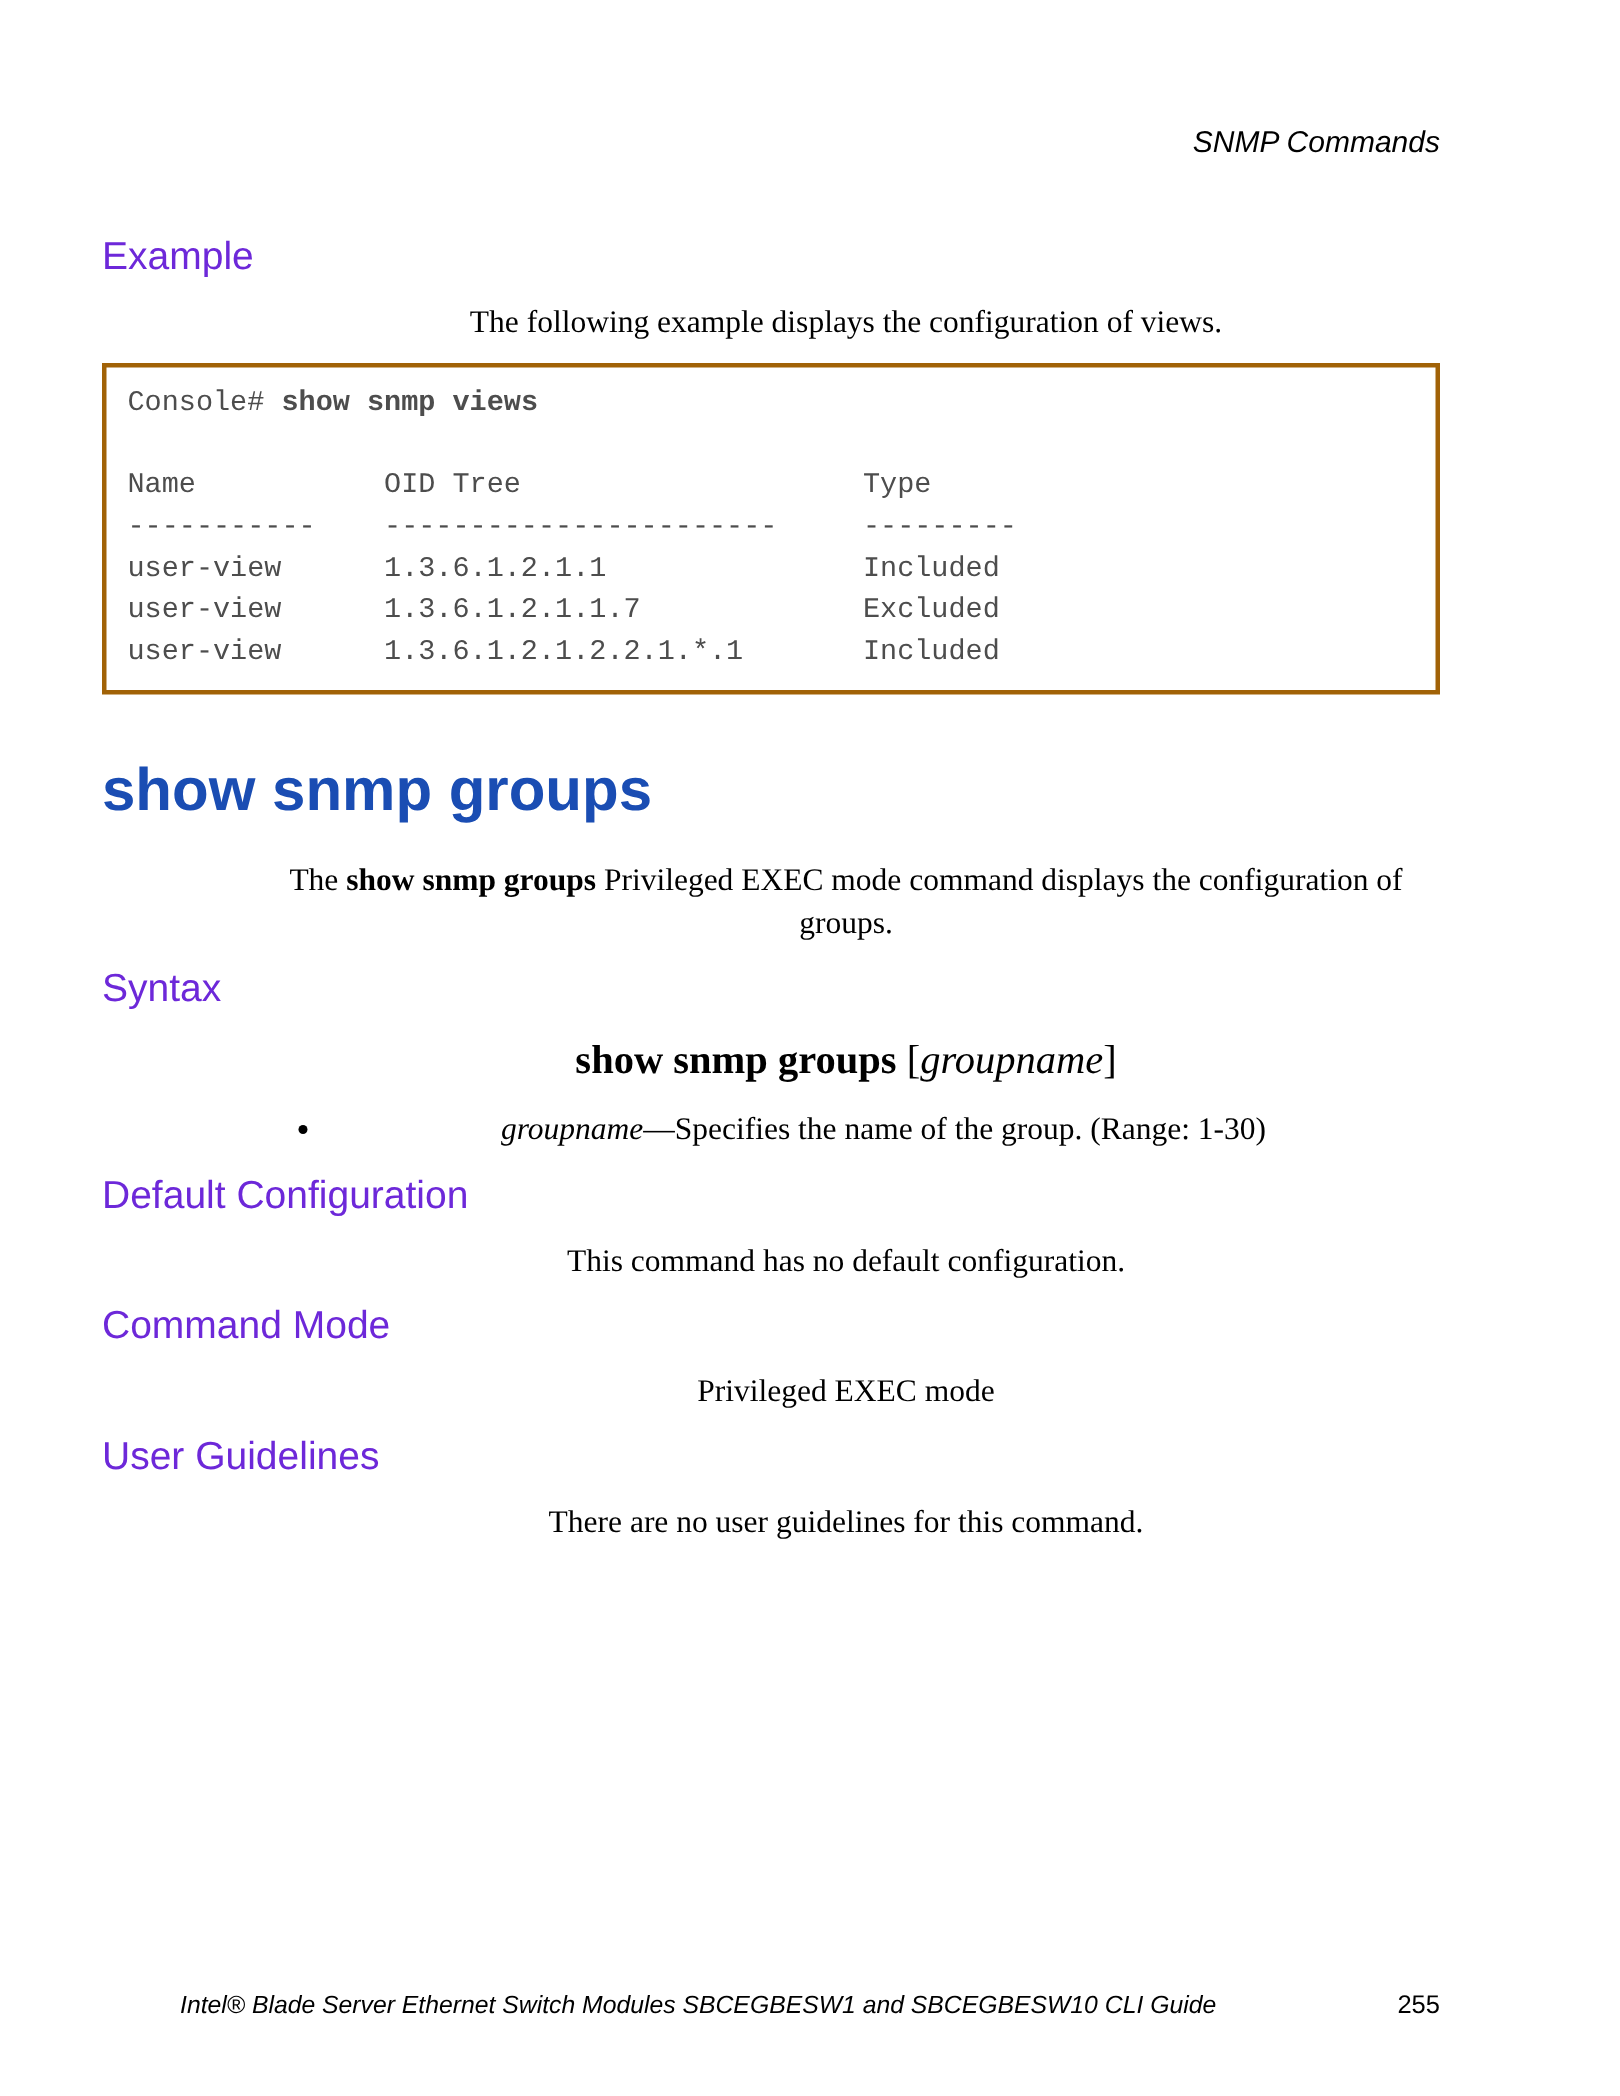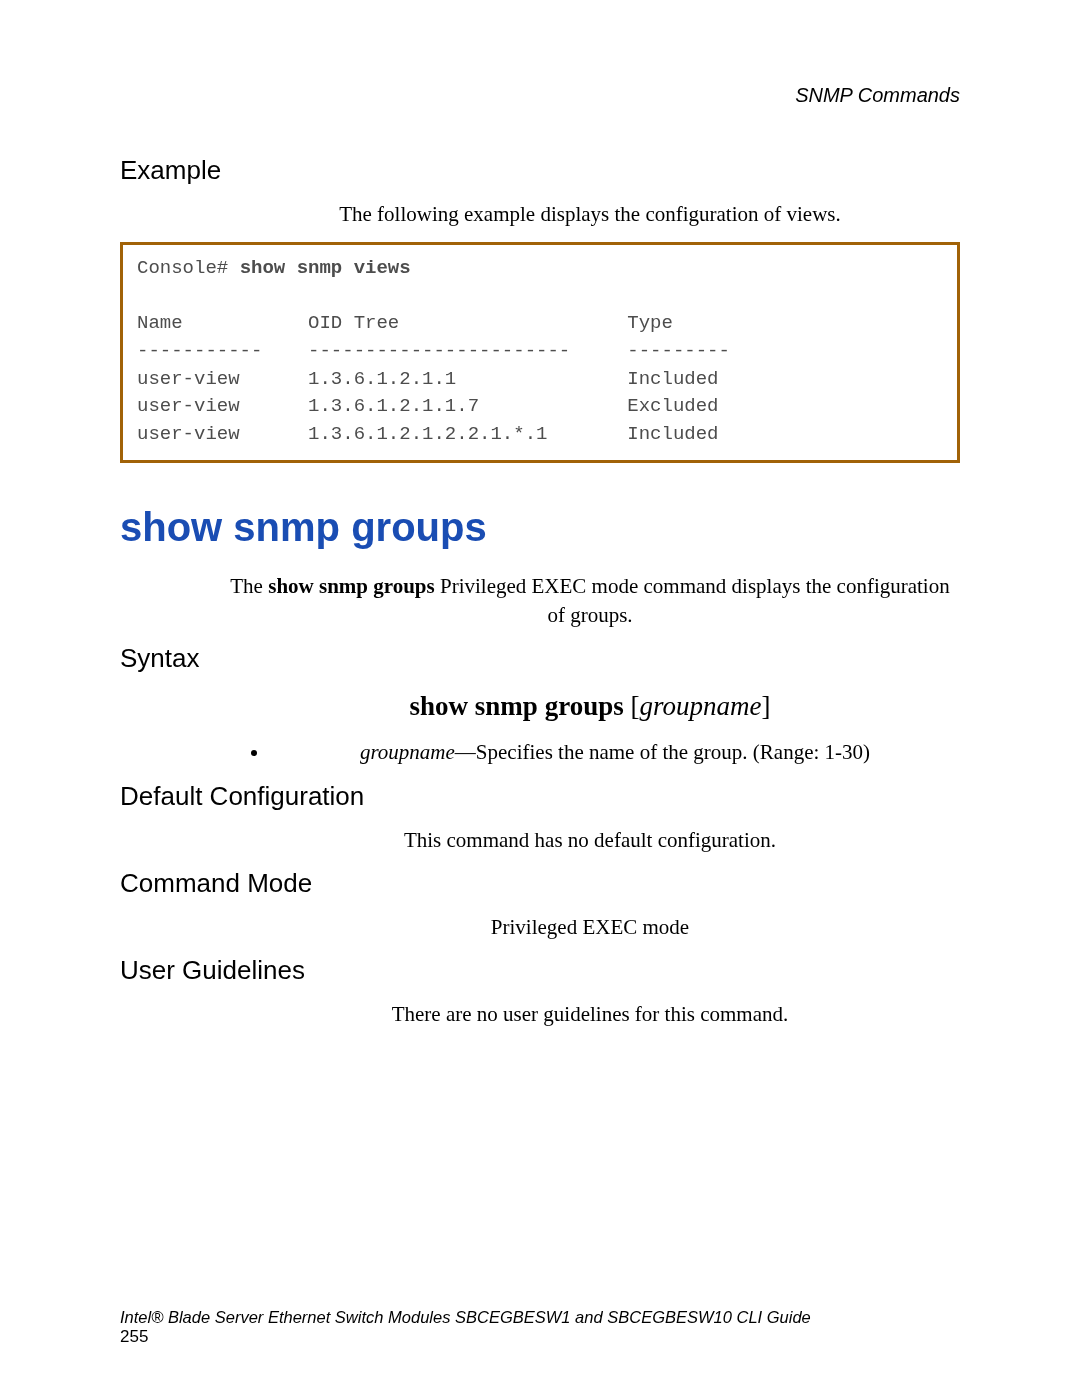--- a/index.html
+++ b/index.html
@@ -7,35 +7,35 @@
     padding: 0;
     background: #ffffff;
     font-family: "Times New Roman", Times, serif;
     color: #000000;
     width: 1080px;
     height: 1397px;
     position: relative;
     box-sizing: border-box;
   }
   .page {
-    padding: 84px 120px 60px 120px;
+    padding: 84px 120px 60px 68px;
     box-sizing: border-box;
     height: 100%;
     position: relative;
   }
   .running-head {
     font-style: italic;
     font-family: Arial, Helvetica, sans-serif;
     font-size: 20px;
     text-align: right;
     margin-bottom: 48px;
   }
   .h2 {
     font-family: Arial, Helvetica, sans-serif;
-    color: #000000;
+    color: #6d28d9;
     font-size: 26px;
     font-weight: 400;
     margin: 10px 0 14px 0;
   }
   .h1 {
     font-family: Arial, Helvetica, sans-serif;
     color: #1a4db3;
     font-size: 40px;
     font-weight: 700;
     margin: 42px 0 22px 0;
@@ -70,23 +70,22 @@
   ul.params .pname { font-style: italic; }
   .footer {
     position: absolute;
     bottom: 50px;
     left: 120px;
     right: 120px;
     font-family: Arial, Helvetica, sans-serif;
     font-size: 16.5px;
     font-style: italic;
     display: flex;
-    justify-content: center;
+    justify-content: space-between;
     align-items: baseline;
-    flex-direction: column;
   }
   .footer .pnum { font-style: normal; font-size: 17px; }
 </style>
 </head>
 <body>
 <div class="page">
 
   <div class="running-head">SNMP Commands</div>
 
   <div class="h2">Example</div>

